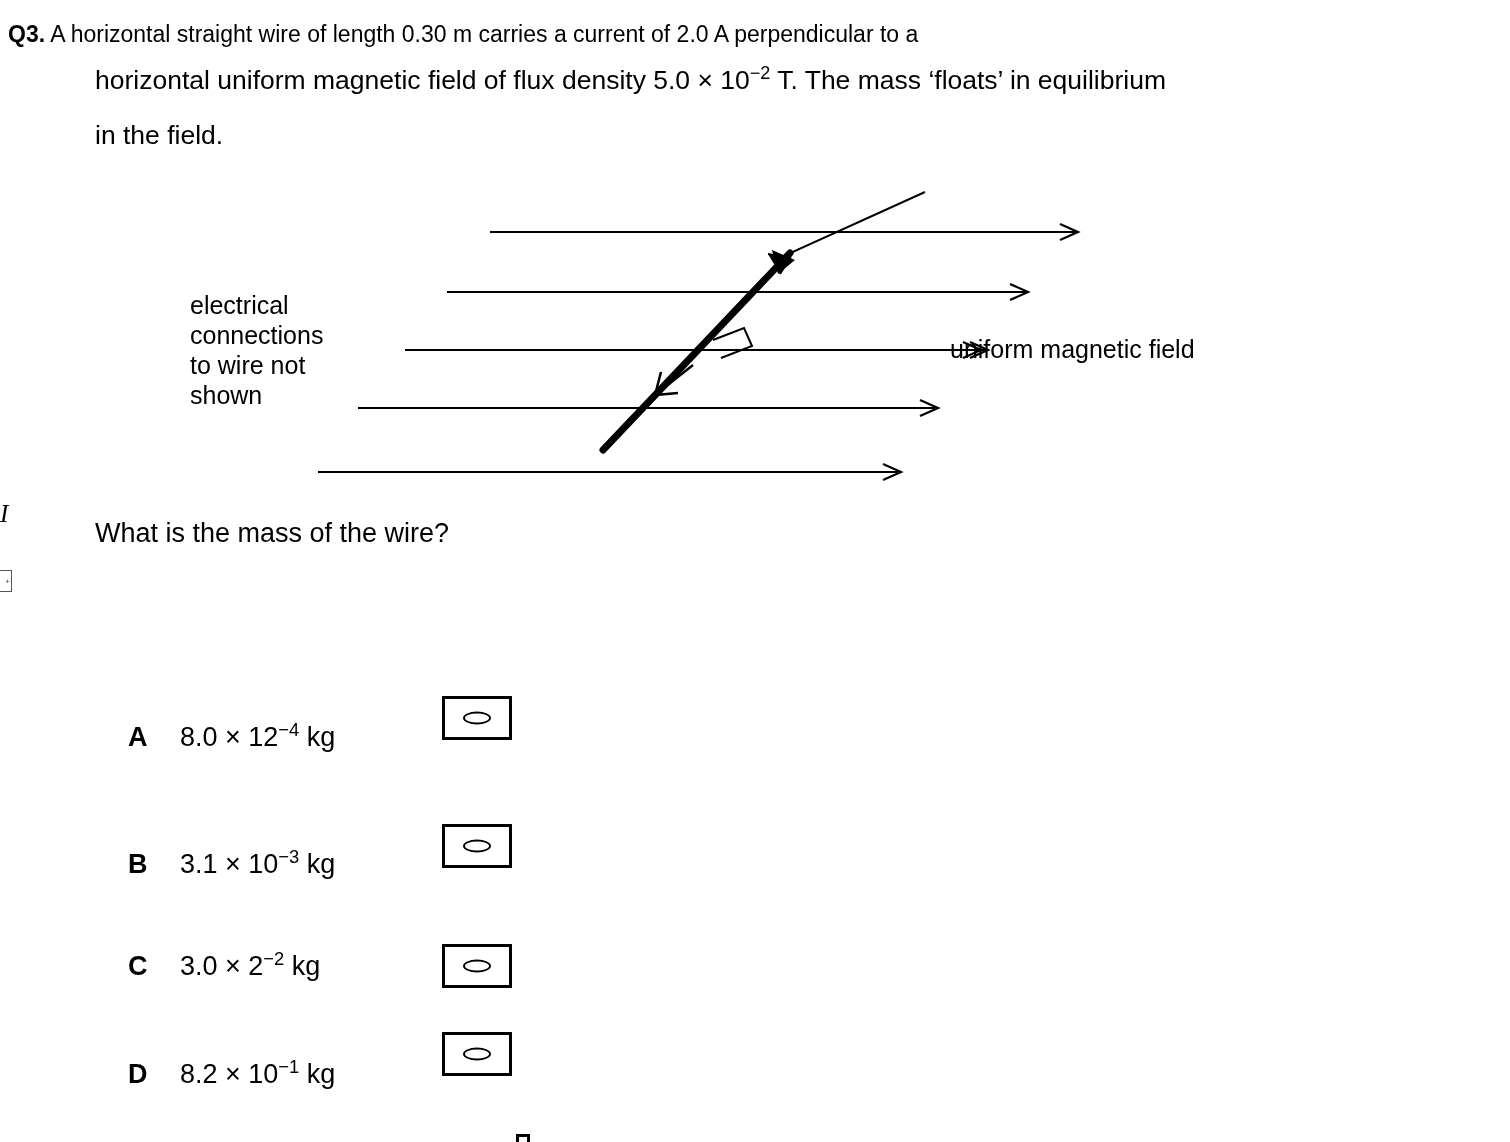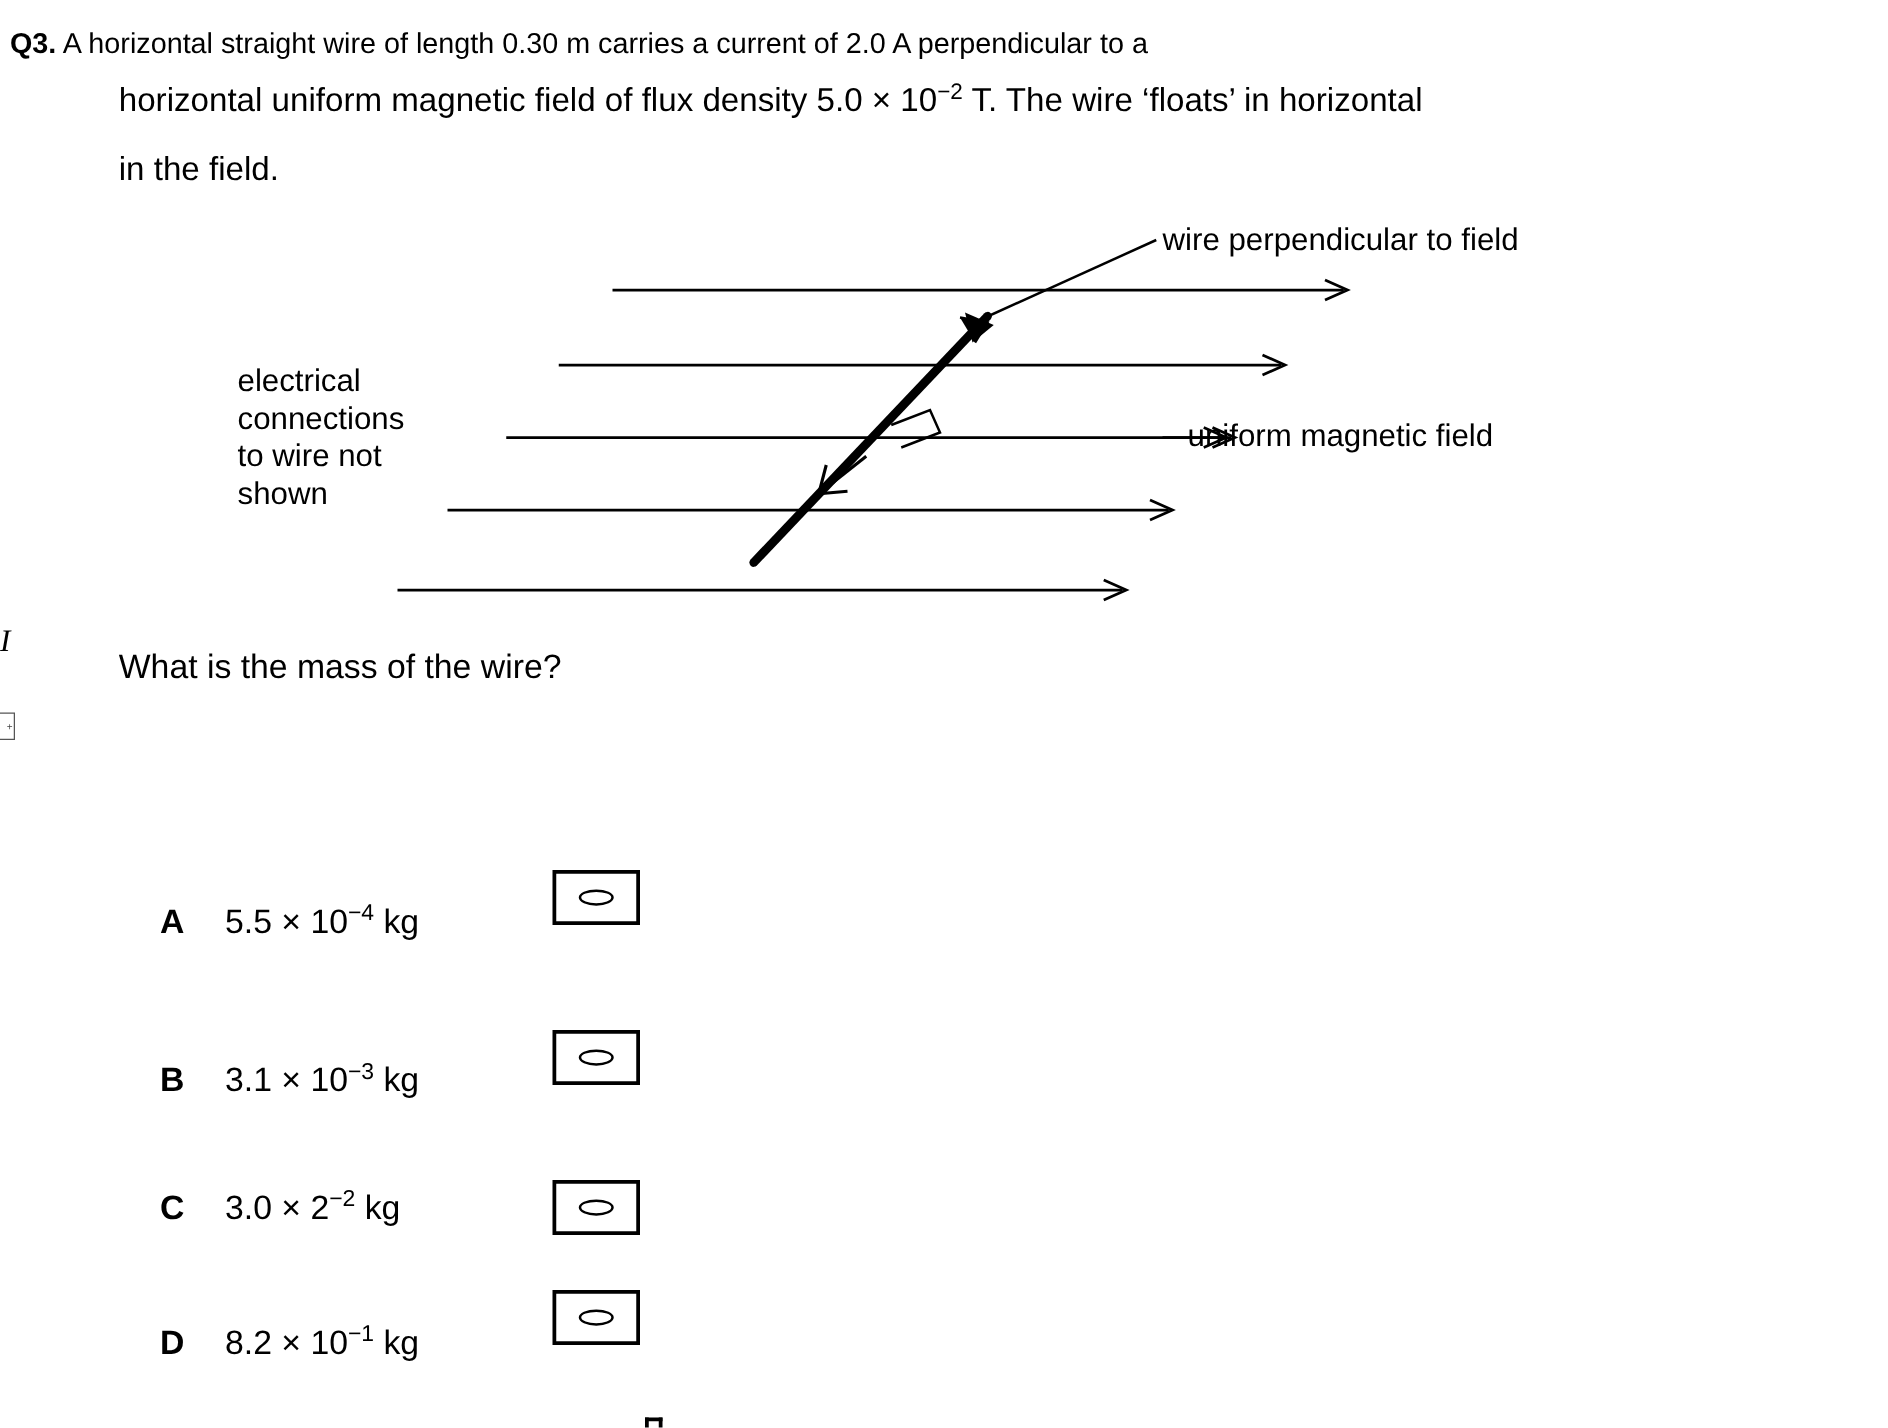--- a/index.html
+++ b/index.html
@@ -178,21 +178,21 @@
   }
 </style>
 </head>
 <body>
 
 <div class="stem">
   <span class="qlabel">Q3.</span>
   <span class="body-text">A horizontal straight wire of length 0.30 m carries a current of 2.0 A perpendicular to a</span>
 </div>
 <div class="stem-line2">
-  <span>horizontal uniform magnetic field of flux density 5.0 × 10</span><sup>−2</sup><span> T. The wire ‘floats’ in horizontal</span>
+  <span>horizontal uniform magnetic field of flux density 5.0 × 10</span><sup>−2</sup><span> T. The mass ‘floats’ in equilibrium</span>
 </div>
 <div class="stem-line3">in the field.</div>
 
 <div class="diagram">
   <svg width="1400" height="350" viewBox="0 0 1400 350">
 
     <g stroke="#000" stroke-width="2.2" fill="none">
       <line x1="490" y1="82" x2="1075" y2="82"></line>
       <polyline points="1060,74 1078,82 1060,90"></polyline>
 
@@ -230,32 +230,31 @@
     <g stroke="#000" stroke-width="2.2" fill="none">
       <line x1="930" y1="200" x2="985" y2="200"></line>
       <polyline points="970,192 988,200 970,208"></polyline>
     </g>
   </svg>
 
   <div class="diag-label label-elec" style="white-space: pre-line;">electrical
 connections
 to wire not
 shown</div>
-  <div class="diag-label label-wire-perp">wire perpendicular to field</div>
   <div class="diag-label label-uniform">uniform magnetic field</div>
   <div class="label-I">I</div>
 </div>
 
 <div class="prompt">What is the mass of the wire?</div>
 
 <div class="stray-box">+</div>
 
 <div class="option optA">
   <span class="opt-letter">A</span>
-  <span class="opt-text"><span>5.5 × 10</span><sup>−4</sup><span> kg</span></span>
+  <span class="opt-text"><span>8.0 × 12</span><sup>−4</sup><span> kg</span></span>
 </div>
 <div class="opt-box boxA">
   <span class="ellipse"></span>
 </div>
 
 <div class="option optB">
   <span class="opt-letter">B</span>
   <span class="opt-text"><span>3.1 × 10</span><sup>−3</sup><span> kg</span></span>
 </div>
 <div class="opt-box boxB">

